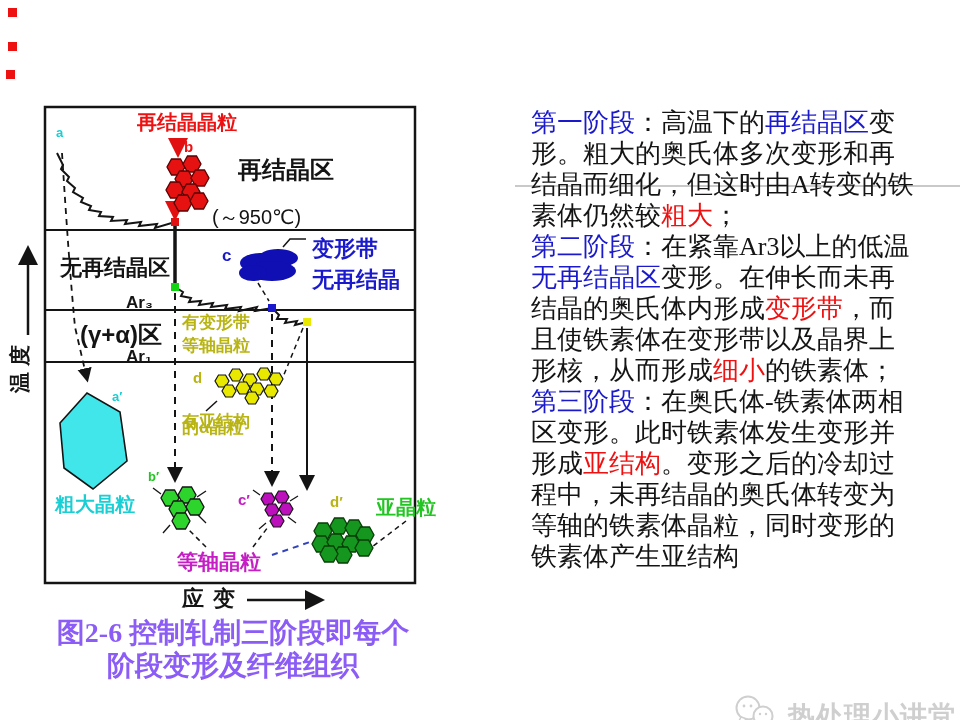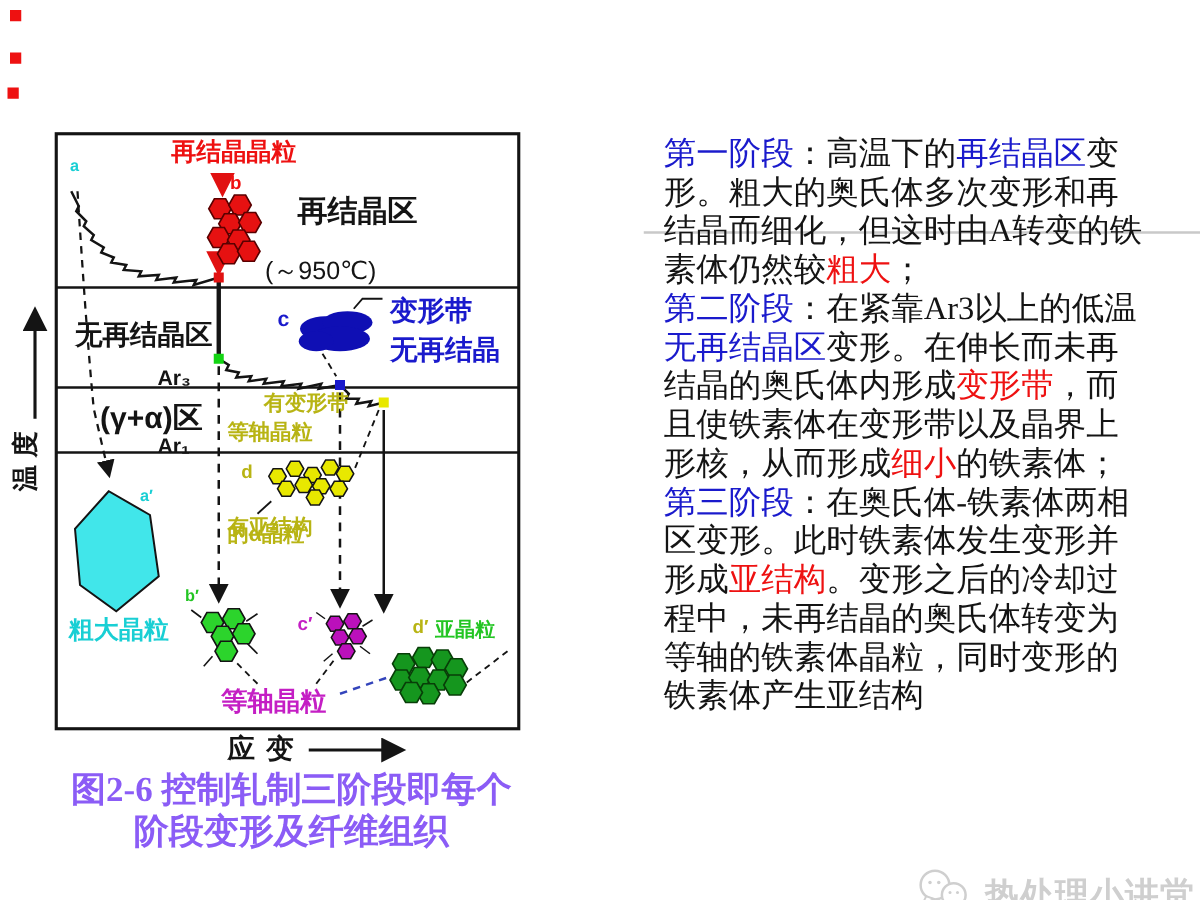--- a/index.html
+++ b/index.html
@@ -176,32 +176,32 @@
   <div class="dlabel c-red" style="left:184px;top:139px;font-size:15px;">b</div>
   <div class="dlabel c-black" style="left:238px;top:158px;font-size:24px;">再结晶区</div>
   <div class="dlabel c-black" style="left:212px;top:207px;font-size:20px;font-weight:normal;">(～950℃)</div>
   <div class="dlabel c-blue" style="left:222px;top:247px;font-size:17px;">c</div>
   <div class="dlabel c-blue" style="left:312px;top:238px;font-size:22px;">变形带</div>
   <div class="dlabel c-blue" style="left:312px;top:269px;font-size:22px;">无再结晶</div>
   <div class="dlabel c-black" style="left:60px;top:257px;font-size:22px;">无再结晶区</div>
   <div class="dlabel c-black" style="left:126px;top:294px;font-size:17px;">Ar₃</div>
   <div class="dlabel c-black" style="left:80px;top:323px;font-size:24px;">(γ+α)区</div>
   <div class="dlabel c-black" style="left:126px;top:348px;font-size:17px;">Ar₁</div>
-  <div class="dlabel c-olive" style="left:182px;top:314px;font-size:17px;margin-left:29px;">有变形带</div>
+  <div class="dlabel c-olive" style="left:182px;top:314px;font-size:17px;">有变形带</div>
   <div class="dlabel c-olive" style="left:182px;top:337px;font-size:17px;">等轴晶粒</div>
   <div class="dlabel c-olive" style="left:193px;top:370px;font-size:15px;">d</div>
   <div class="dlabel c-olive" style="left:182px;top:413px;font-size:17px;">有亚结构</div>
   <div class="dlabel c-olive" style="left:182px;top:419px;font-size:17px;">的α晶粒</div>
   <div class="dlabel c-cyan" style="left:56px;top:126px;font-size:13px;">a</div>
   <div class="dlabel c-cyan" style="left:112px;top:390px;font-size:13px;">a′</div>
   <div class="dlabel c-cyan" style="left:55px;top:494px;font-size:20px;">粗大晶粒</div>
   <div class="dlabel c-green" style="left:148px;top:470px;font-size:13px;">b′</div>
   <div class="dlabel c-magenta" style="left:238px;top:492px;font-size:15px;">c′</div>
   <div class="dlabel c-olive" style="left:330px;top:494px;font-size:15px;">d′</div>
-  <div class="dlabel c-green" style="left:348px;top:497px;font-size:16px;">亚晶粒</div>
+  <div class="dlabel c-green" style="left:376px;top:497px;font-size:20px;">亚晶粒</div>
   <div class="dlabel c-magenta" style="left:177px;top:551px;font-size:21px;">等轴晶粒</div>
   <div class="dlabel c-black" id="x-axis-label" style="left:182px;top:588px;font-size:22px;">应变</div>
   <div id="y-axis-label">温度</div>
 
   <div class="caption" style="top:619px;">图2-6 控制轧制三阶段即每个</div>
   <div class="caption" style="top:652px;">阶段变形及纤维组织</div>
 
   <div id="gray-rule"></div>
 
   <div id="right-text"><span class="c-blue">第一阶段</span><span class="c-black">：高温下的</span><span class="c-blue">再结晶区</span><span class="c-black">变</span><br><span class="c-black">形。粗大的奥氏体多次变形和再</span><br><span class="c-black">结晶而细化，但这时由A转变的铁</span><br><span class="c-black">素体仍然较</span><span class="c-red">粗大</span><span class="c-black">；</span><br><span class="c-blue">第二阶段</span><span class="c-black">：在紧靠Ar3以上的低温</span><br><span class="c-blue">无再结晶区</span><span class="c-black">变形。在伸长而未再</span><br><span class="c-black">结晶的奥氏体内形成</span><span class="c-red">变形带</span><span class="c-black">，而</span><br><span class="c-black">且使铁素体在变形带以及晶界上</span><br><span class="c-black">形核，从而形成</span><span class="c-red">细小</span><span class="c-black">的铁素体；</span><br><span class="c-blue">第三阶段</span><span class="c-black">：在奥氏体-铁素体两相</span><br><span class="c-black">区变形。此时铁素体发生变形并</span><br><span class="c-black">形成</span><span class="c-red">亚结构</span><span class="c-black">。变形之后的冷却过</span><br><span class="c-black">程中，未再结晶的奥氏体转变为</span><br><span class="c-black">等轴的铁素体晶粒，同时变形的</span><br><span class="c-black">铁素体产生亚结构</span></div>

